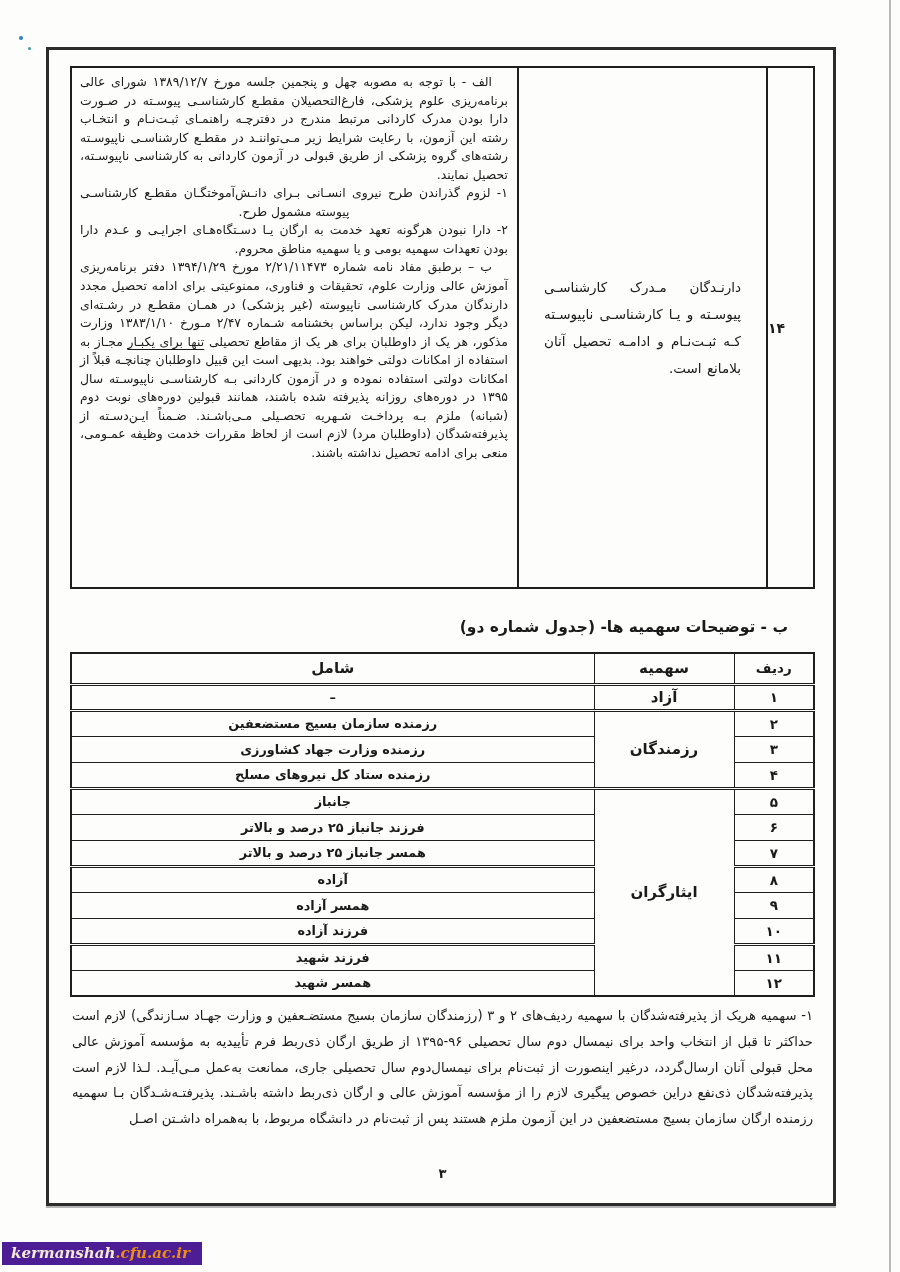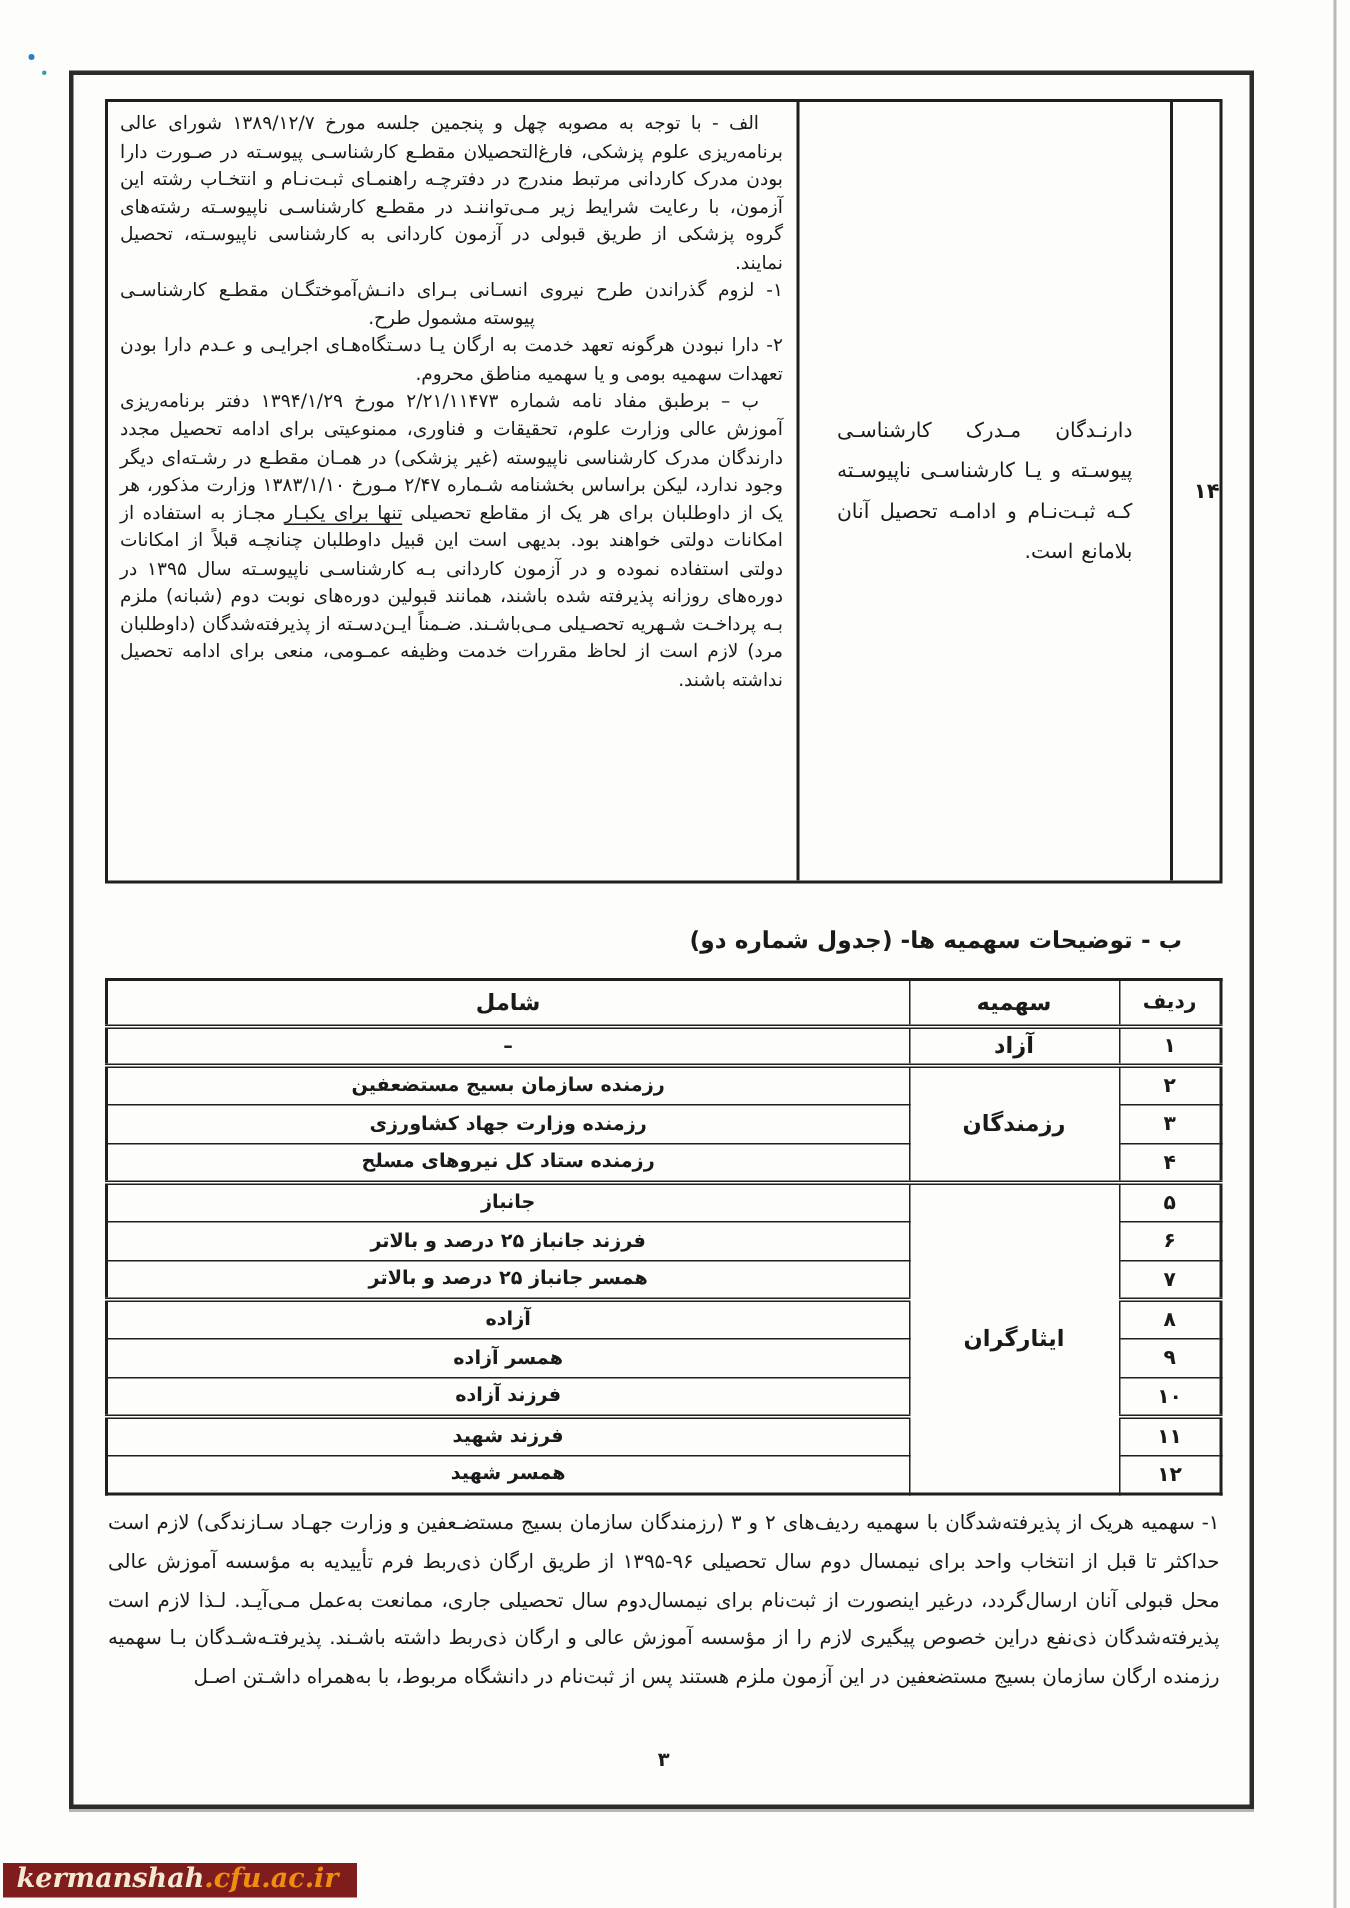--- a/index.html
+++ b/index.html
@@ -24,22 +24,22 @@
     box-shadow:0 2px 0 #b5b5b5;
   }
 
   
   .t1 {
     position:absolute; left:70px; top:66px; width:745px; height:523px;
     border:2px solid #1f1f1f;
     display:flex; direction:rtl;
   }
   .t1-radif {
-    width:33px; border-left:2px solid #1f1f1f;
-    display:flex; align-items:center; justify-content:flex-start;
+    width:47px; border-left:2px solid #1f1f1f;
+    display:flex; align-items:center; justify-content:flex-end;
     font-weight:bold; font-size:14px;
   }
   .t1-mid {
     width:249px; border-left:2px solid #1f1f1f;
     display:flex; align-items:center; padding:0 25px;
   }
   .t1-mid-text {
     font-size:13.5px; line-height:27px; text-align:justify; text-align-last:right;
     direction:rtl; word-spacing:1px;
   }
@@ -64,21 +64,21 @@
     position:absolute; left:70px; top:652px; width:745px;
     border-collapse:collapse; direction:rtl;
   }
   .t2 th, .t2 td {
     border:1.5px solid #1f1f1f;
     font-weight:bold; text-align:center; vertical-align:middle;
     padding:0 4px;
   }
   .t2 th { height:31px; font-size:15px; }
   .t2 td { height:26px; font-size:12.8px; }
-  .t2 .c-radif { width:68px; font-size:13.5px; }
+  .t2 .c-radif { width:80px; font-size:13.5px; }
   .t2 .c-sahmie { width:140px; font-size:15px; }
   .t2 { border:2px solid #1f1f1f; }
   .t2 tr.grp-top td { border-top:3px double #1f1f1f; }
   .t2 thead tr th { border-bottom:3px double #1f1f1f; }
 
   
   .notes { position:absolute; left:72px; top:1003px; width:741px; direction:rtl; }
   .notes-heading {
     font-weight:bold; font-size:14px; text-align:right; margin-bottom:7px;
     text-decoration:underline; text-underline-offset:4px;
@@ -88,23 +88,23 @@
   }
 
   .page-num {
     position:absolute; left:70px; top:1166px; width:745px;
     text-align:center; font-size:13px; font-weight:bold;
   }
 
   
   .watermark {
     position:absolute; left:2px; top:1242px; height:23px;
-    background:#7f1d1d; padding:1px 12px 2px 9px;
+    background:#4c1d95; padding:1px 12px 2px 9px;
     font-family:"DejaVu Serif", serif; font-style:italic; font-weight:bold;
-    font-size:18px; line-height:20px; white-space:nowrap;
+    font-size:15px; line-height:20px; white-space:nowrap;
     cursor:pointer;
   }
   .wm-prefix { color:#f3ead6; }
   .wm-suffix { color:#ef8d10; }
 </style>
 </head>
 <body>
 
 <span class="speck speck-1"></span>
 <span class="speck speck-2"></span>

